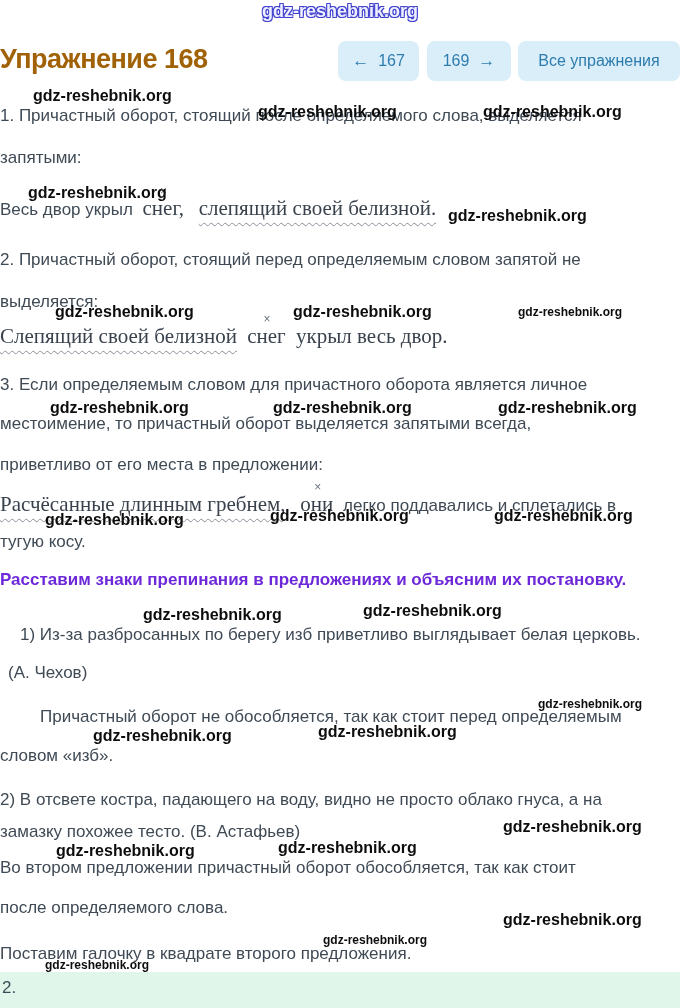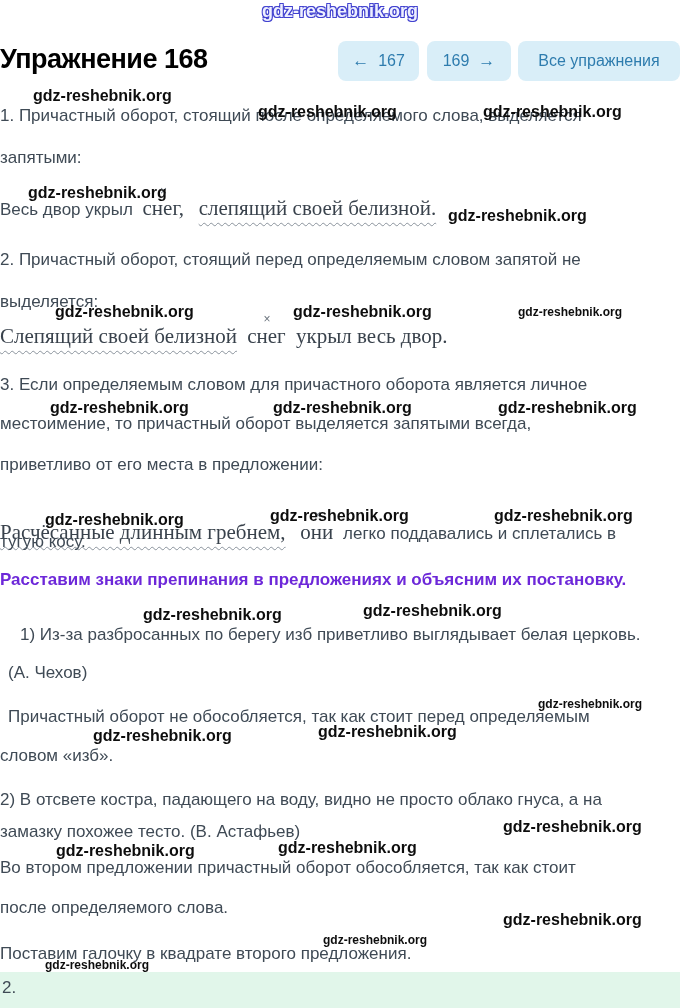--- a/index.html
+++ b/index.html
@@ -5,28 +5,28 @@
   html,body{margin:0;padding:0;background:#fff;}
   .page{position:relative;width:680px;height:1008px;background:#ffffff;overflow:hidden;
         font-family:"Liberation Sans",sans-serif;color:#3f4a55;}
   .line{position:absolute;font-size:17px;color:#3f4a55;white-space:nowrap;}
   .serif{font-family:"Liberation Serif","DejaVu Serif",serif;font-size:21px;color:#39424c;}
   .wavy{text-decoration-line:underline;text-decoration-style:wavy;
         text-decoration-color:#8a939c;text-decoration-thickness:1px;text-underline-offset:7px;}
   .xword{position:relative;display:inline-block;}
   .xmark{position:absolute;top:-12px;left:42%;font-size:12px;color:#6a737d;
          font-family:"Liberation Sans",sans-serif;}
-  .gap{margin-left:10px;margin-top:28px;}
+  .gap{margin-left:10px;}
   .sgap{margin-left:5px;}
   .wm{position:absolute;font-weight:700;font-size:16px;color:#0d0d0d;white-space:nowrap;}
   .wm.small{font-size:12px;font-weight:600;}
   .wm-top{position:absolute;left:50%;transform:translateX(-50%);top:1px;font-weight:700;
           font-size:18px;color:#eef0ff;white-space:nowrap;
           text-shadow:-1px -1px 0 #4040cf,1px -1px 0 #4040cf,-1px 1px 0 #4040cf,1px 1px 0 #4040cf;}
-  .page-title{position:absolute;left:0px;top:44px;font-size:27px;font-weight:700;color:#000000;
+  .page-title{position:absolute;left:0px;top:44px;font-size:27px;font-weight:700;color:#a16207;
               letter-spacing:-0.5px;}
   .nav-btn{position:absolute;top:41px;height:40px;background:#d9eef8;border:none;border-radius:8px;
            color:#2e7cae;font-size:16px;font-family:"Liberation Sans",sans-serif;
            display:flex;align-items:center;justify-content:center;gap:9px;cursor:pointer;padding:0;}
   .nav-arrow{font-size:17px;}
   .bold-head{font-weight:700;color:#6d28d9;}
   .answer-band{position:absolute;left:0;top:972px;width:680px;height:36px;background:#e1f6ea;}
   .answer-num{position:absolute;left:2px;top:6px;font-size:17px;color:#3f4a55;}
 </style>
 </head>
@@ -85,21 +85,21 @@
     </span>
     <span class="sgap">легко поддавались и сплетались в</span>
   </div>
   <div class="line" style="left:0;top:532px;">тугую косу.</div>
 
   <div class="line bold-head" style="left:0;top:570px;">Расставим знаки препинания в предложениях и объясним их постановку.</div>
 
   <div class="line" style="left:0;top:625px;padding-left:20px;">1) Из-за разбросанных по берегу изб приветливо выглядывает белая церковь.</div>
   <div class="line" style="left:0;top:663px;padding-left:8px;">(А. Чехов)</div>
 
-  <div class="line" style="left:8px;top:707px;">Причастный оборот не обособляется, так как стоит перед определяемым</div>
+  <div class="line" style="left:0;top:707px;padding-left:40px;">Причастный оборот не обособляется, так как стоит перед определяемым</div>
   <div class="line" style="left:0;top:746px;">словом «изб».</div>
 
   <div class="line" style="left:0;top:790px;">2) В отсвете костра, падающего на воду, видно не просто облако гнуса, а на</div>
   <div class="line" style="left:0;top:822px;">замазку похожее тесто. (В. Астафьев)</div>
 
   <div class="line" style="left:0;top:858px;">Во втором предложении причастный оборот обособляется, так как стоит</div>
   <div class="line" style="left:0;top:898px;">после определяемого слова.</div>
 
   <div class="line" style="left:0;top:944px;">Поставим галочку в квадрате второго предложения.</div>
 

